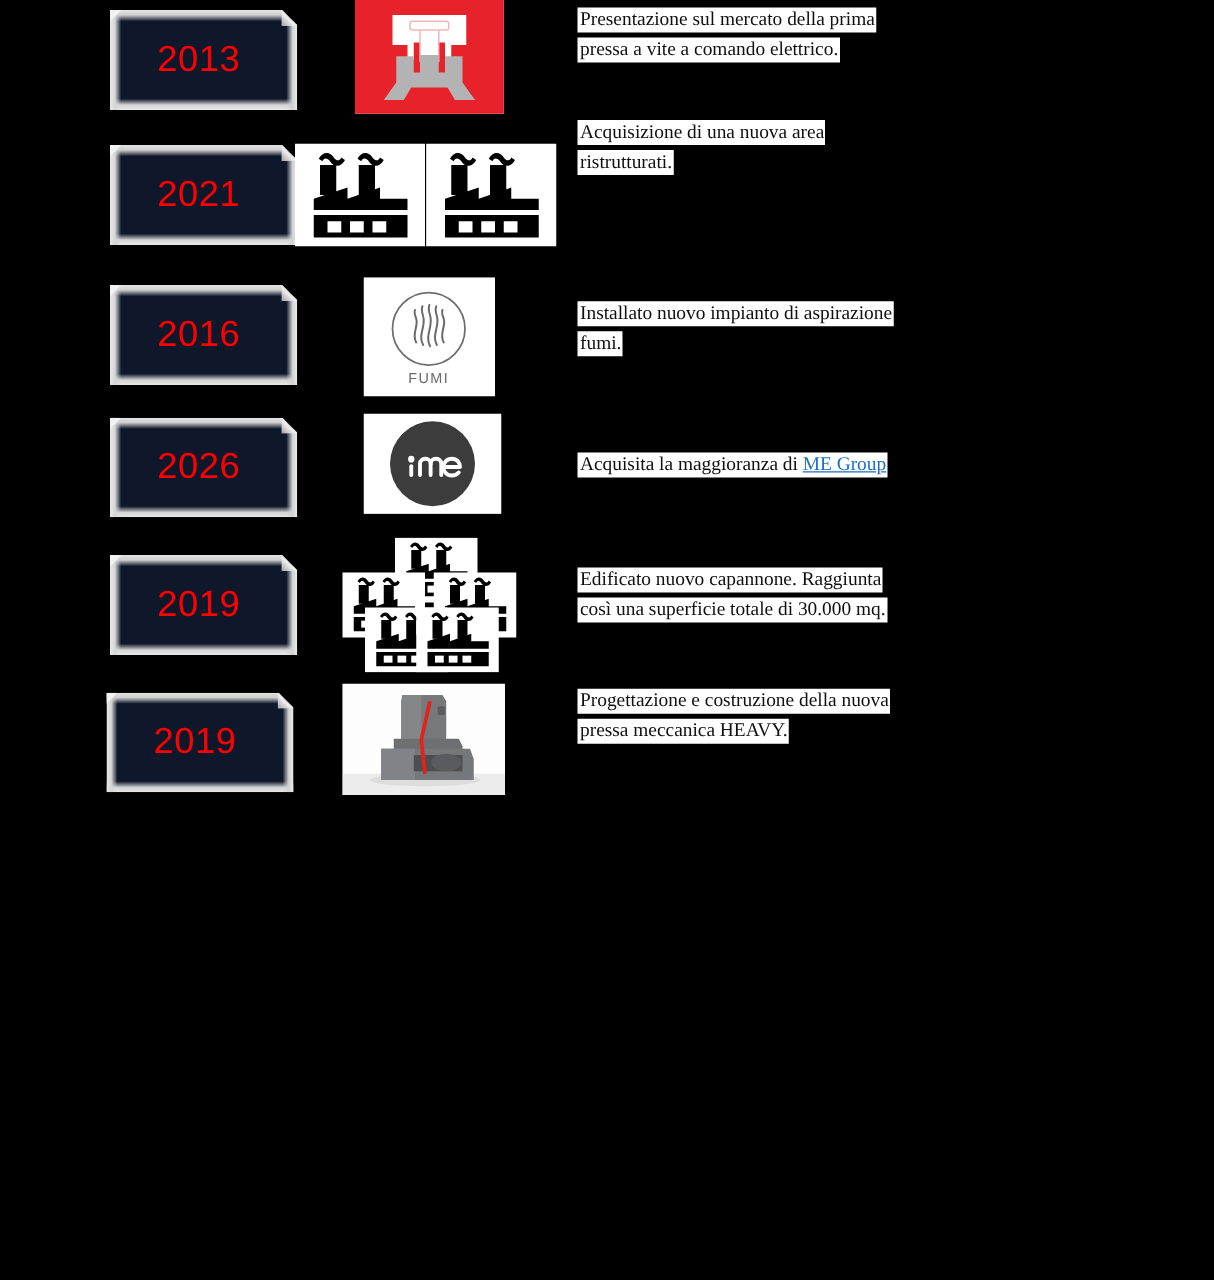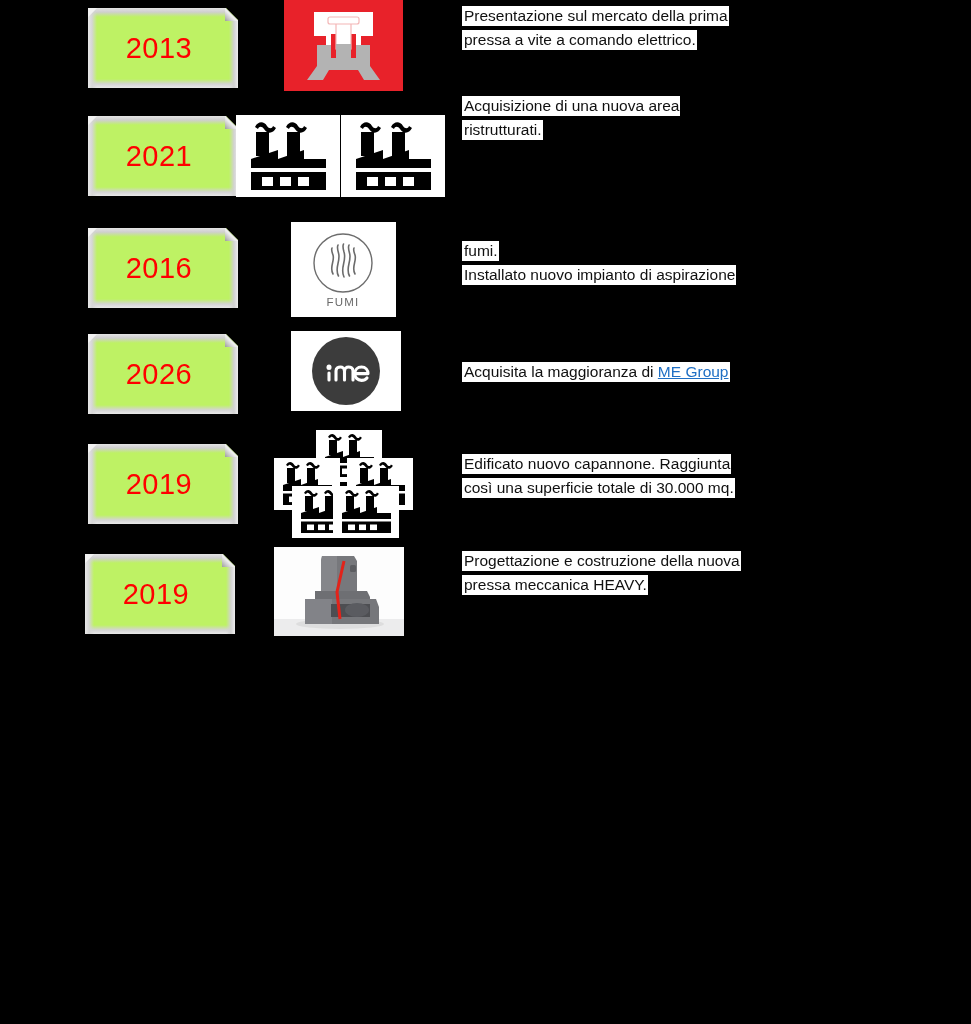--- a/index.html
+++ b/index.html
@@ -29,21 +29,21 @@
     position: absolute;
     left: 0;
     width: 971px;
   }
 
   
   .year-banner {
     position: absolute;
     width: 150px;
     height: 80px;
-    background: #bef264;
+    background: #0f172a;
     box-sizing: border-box;
     -webkit-clip-path: polygon(0 0, 138px 0, 150px 12px, 150px 100%, 0 100%);
     clip-path: polygon(0 0, 138px 0, 150px 12px, 150px 100%, 0 100%);
   }
   .year-banner .bevel {
     position: absolute;
     inset: 0;
     -webkit-clip-path: polygon(0 0, 138px 0, 150px 12px, 150px 100%, 0 100%);
     clip-path: polygon(0 0, 138px 0, 150px 12px, 150px 100%, 0 100%);
     background:
@@ -115,20 +115,21 @@
   .desc {
     position: absolute;
     width: 340px;
     font-family: "Liberation Sans", sans-serif;
     font-size: 15.5px;
     line-height: 24px;
     color: #000000;
   }
   .desc .ln {
     display: block;
+    font-family: Liberation Serif, serif;
   }
   .desc .ln > span.hl {
     background: #ffffff;
     color: #101010;
     box-decoration-break: clone;
     -webkit-box-decoration-break: clone;
     padding: 1px 1px 2px 2px;
   }
   .desc a.link {
     color: #1f6fc4;
@@ -239,22 +240,22 @@
           <path d="M47.5 54 C43 46 50 39 47.5 31 C46.3 27 46 25 47 23"></path>
           <path d="M53 55 C48.5 46 56 39 53 30 C51.8 26 51.5 24 52.5 22"></path>
           <path d="M58.5 54 C54 46 61 39 58.5 31 C57.3 27 57 25 58 23"></path>
           <path d="M64 52 C60 45 66 39 64 33 C63 30 62 28 63 26"></path>
         </g>
         <text x="52" y="84" fill="#6a6a6a" font-size="11.5" font-family="'Liberation Sans', sans-serif" text-anchor="middle" letter-spacing="1.2">FUMI</text>
       </svg>
     </div>
 
     <div class="desc" style="left:462px; top:239px;">
+      <span class="ln"><span class="hl">Installato nuovo impianto di aspirazione</span></span>
       <span class="ln"><span class="hl">fumi.</span></span>
-      <span class="ln"><span class="hl">Installato nuovo impianto di aspirazione</span></span>
     </div>
   </div>
 
   <div class="t-row" style="top:0;height:0;">
 
     <div class="year-banner" style="left:88px; top:334px;">
       <div class="bevel"></div>
       <div class="corner-fold"></div>
       <div class="year-label">2026</div>
     </div>

